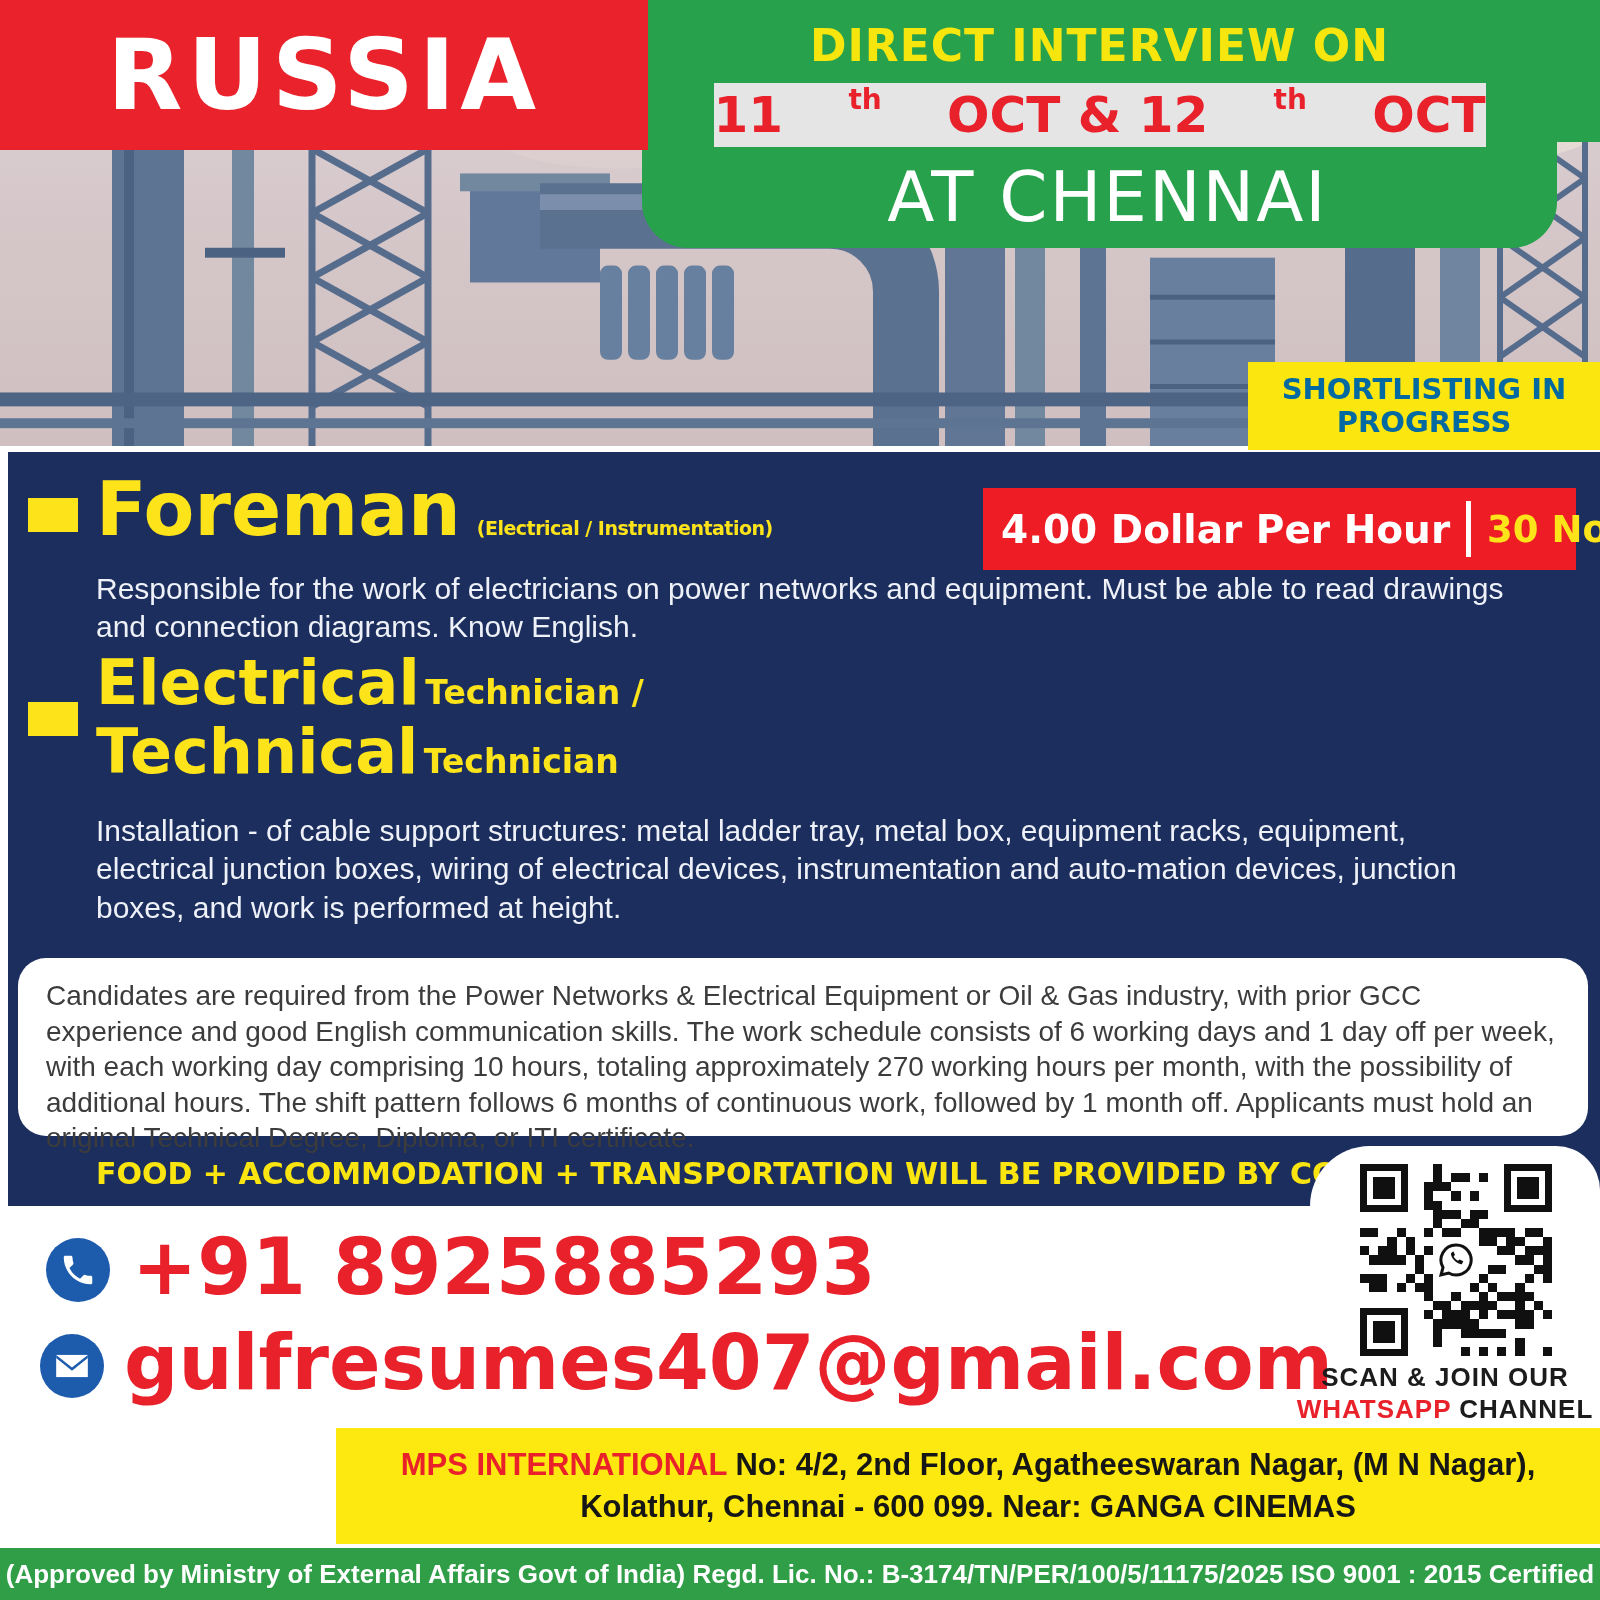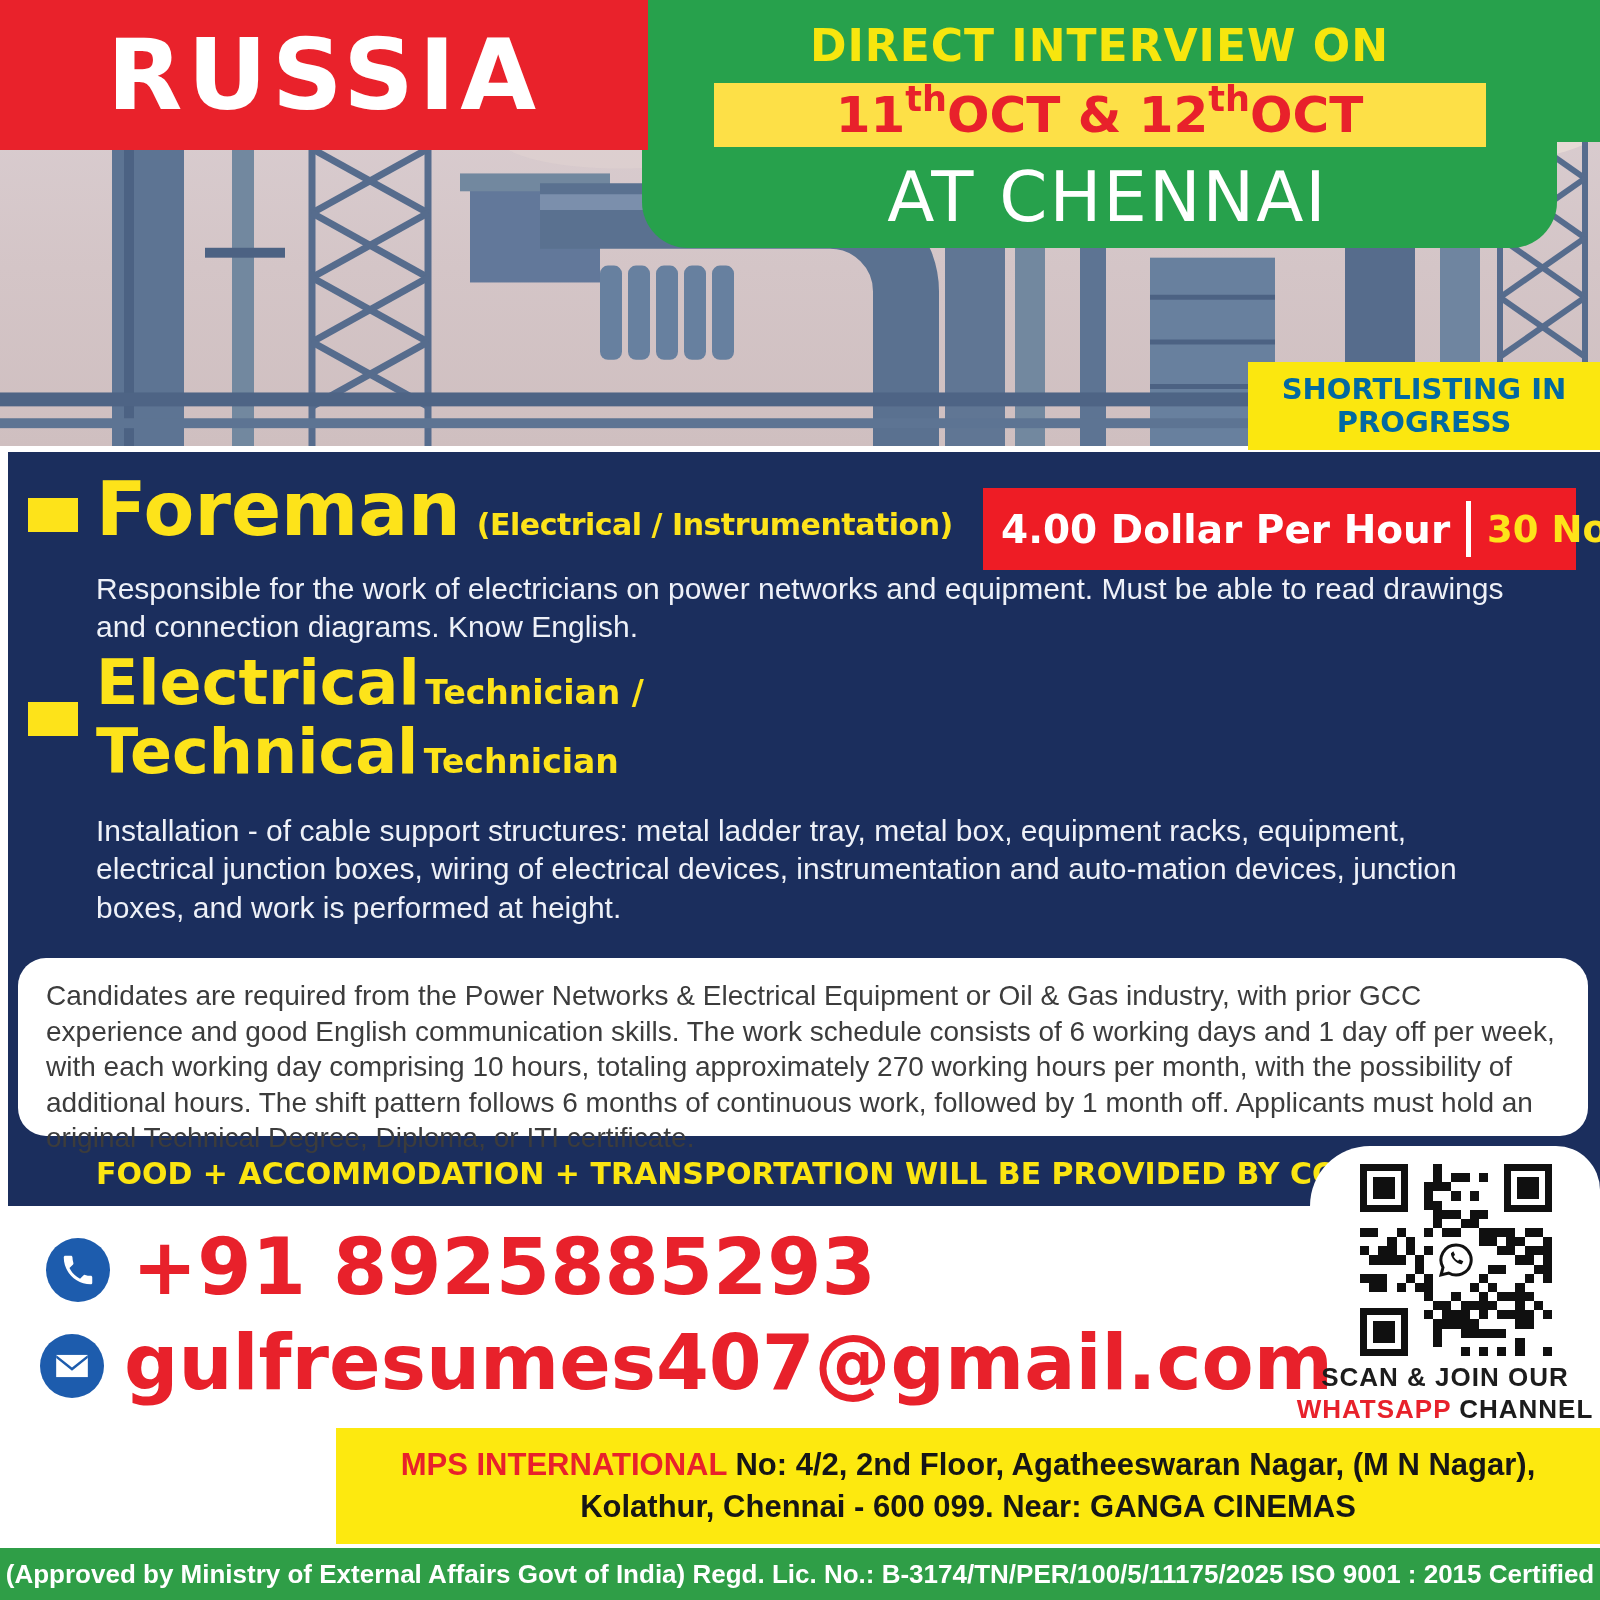--- a/index.html
+++ b/index.html
@@ -12,38 +12,38 @@
 
   
   .green-panel{position:absolute;left:642px;top:0;width:915px;height:248px;background:#27a14c;
                border-radius:0 0 46px 46px;text-align:center;}
   .green-ear{position:absolute;left:1550px;top:0;width:50px;height:142px;background:#27a14c;}
   .russia{position:absolute;left:0;top:0;width:648px;height:150px;background:#e9222b;
           display:flex;align-items:center;justify-content:center;}
   .russia span{font-family:"DejaVu Sans",sans-serif;font-weight:bold;font-size:98px;color:#fff;letter-spacing:5px;}
   .interview-line{margin-top:20px;font-family:"DejaVu Sans",sans-serif;font-weight:bold;
                   font-size:44px;color:#f7e60e;letter-spacing:1px;}
-  .date-strip{margin:12px auto 0;width:772px;height:64px;background:#fde047;display:flex;align-items:center;
-              justify-content:center;color:#e8212b;font-family:"DejaVu Sans",sans-serif;font-weight:bold;font-size:50px;}
-  .date-strip .sup{font-size:35px;position:relative;top:-16px;}
+  .date-strip{margin:12px auto 0;width:772px;height:64px;background:#e5e5e5;display:flex;align-items:center;
+              justify-content:space-between;color:#e8212b;font-family:"DejaVu Sans",sans-serif;font-weight:bold;font-size:50px;}
+  .date-strip .sup{font-size:28px;position:relative;top:-16px;}
   .location{margin-top:10px;font-family:"DejaVu Sans",sans-serif;font-weight:normal;font-size:69px;
             color:#fff;letter-spacing:2px;margin-left:16px;}
   .shortlist{position:absolute;left:1248px;top:362px;width:352px;height:88px;background:#fbe70f;
              color:#0369a1;font-family:"DejaVu Sans",sans-serif;font-weight:bold;font-size:29px;
              text-align:center;line-height:1.15;display:flex;flex-direction:column;justify-content:center;}
 
   
   .main{position:absolute;left:8px;top:452px;width:1592px;height:754px;background:#1b2e5d;}
   .bullet{position:absolute;width:50px;height:34px;background:#fde31a;}
   .bullet1{left:20px;top:46px;}
   .bullet2{left:20px;top:250px;}
   .job1-title{position:absolute;left:88px;top:14px;display:flex;align-items:baseline;gap:16px;
               color:#fde31a;font-family:"DejaVu Sans",sans-serif;font-weight:bold;white-space:nowrap;}
   .job1-big{font-size:74px;}
-  .job1-small{font-size:30px;letter-spacing:-0.5px;}
+  .job1-small{font-size:19px;letter-spacing:-0.5px;}
   .badge{position:absolute;background:#ee1c25;display:flex;align-items:center;padding:0 18px;
          font-family:"DejaVu Sans",sans-serif;font-weight:bold;box-sizing:border-box;}
   .badge .rate{color:#fff;font-size:39px;white-space:nowrap;}
   .badge .vdiv{width:5px;height:56px;background:#fff;margin:0 16px;flex:none;}
   .badge .nos{color:#fde31a;font-size:37px;white-space:nowrap;}
   .badge1{left:975px;top:36px;width:593px;height:82px;}
   .badge2{left:692px;top:256px;width:601px;height:80px;}
   .desc{position:absolute;left:88px;color:#eef1f8;font-size:30px;line-height:1.28;}
   .desc1{top:118px;width:1410px;}
   .desc2{top:360px;width:1434px;}

